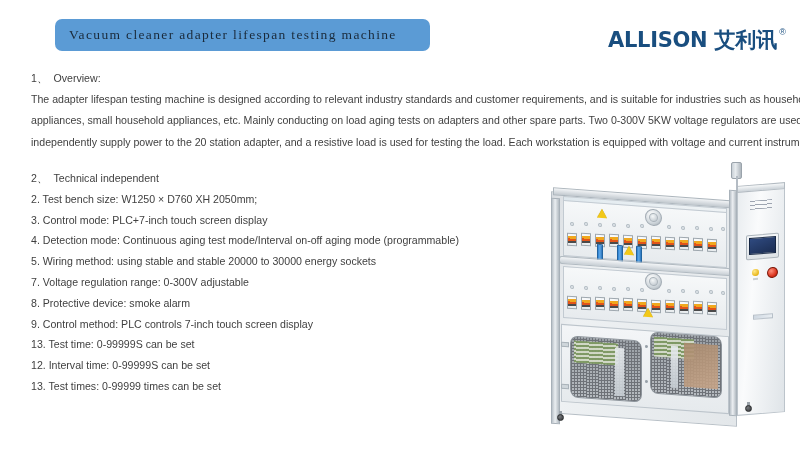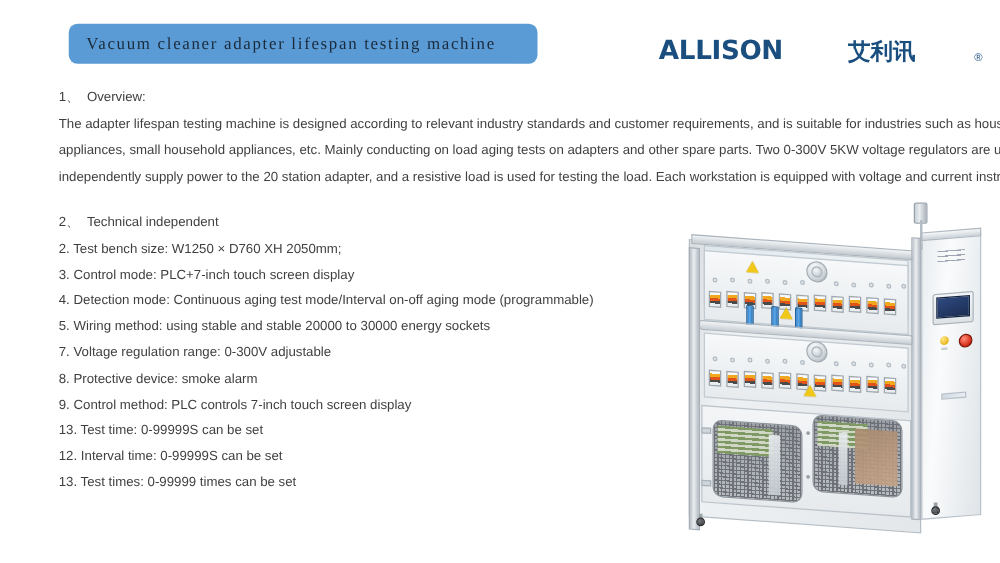--- a/index.html
+++ b/index.html
@@ -26,54 +26,53 @@
     font-size:13.5px;
     letter-spacing:1.35px;
     color:#1a2a3a;
     padding-left:14px;
     white-space:nowrap;
   }
 
   
   #brand {
     position:absolute; right:14px; top:30px;
-    display:flex; align-items:flex-end;gap:45px;
+    display:flex; align-items:flex-start;
   }
   #brand .word {
     font-family:"DejaVu Sans", sans-serif;
     font-weight:bold;
     font-size:21px;
     color:#194e7f;
     letter-spacing:-0.3px;
     line-height:1;
   }
   #brand .cn {
     font-family:"DejaVu Sans", sans-serif;
     font-weight:bold;
-    font-size:18px;
+    font-size:21px;
     color:#194e7f;
     margin-left:7px;
     line-height:1;
   }
   #brand .reg {
     font-size:9px; color:#194e7f;
     margin-left:2px; margin-top:-3px;
   }
 
   
   #body-text {
     position:absolute; left:31px; top:68px;
     width:756px;
   }
   .ln {
     font-size:10.6px;
     line-height:21.2px;
     color:#3f3f3f;
     white-space:nowrap;
-    margin-left:16px;
   }
   .sec-head { font-size:10.6px; line-height:21.2px; }
   .sec-head .n { margin-right:6px; }
   .para { white-space:nowrap; }
 
   #spec-list { position:absolute; left:31px; top:168px; }
   #spec-list .ln { line-height:20.8px; }
 
   
   #machine-photo {

